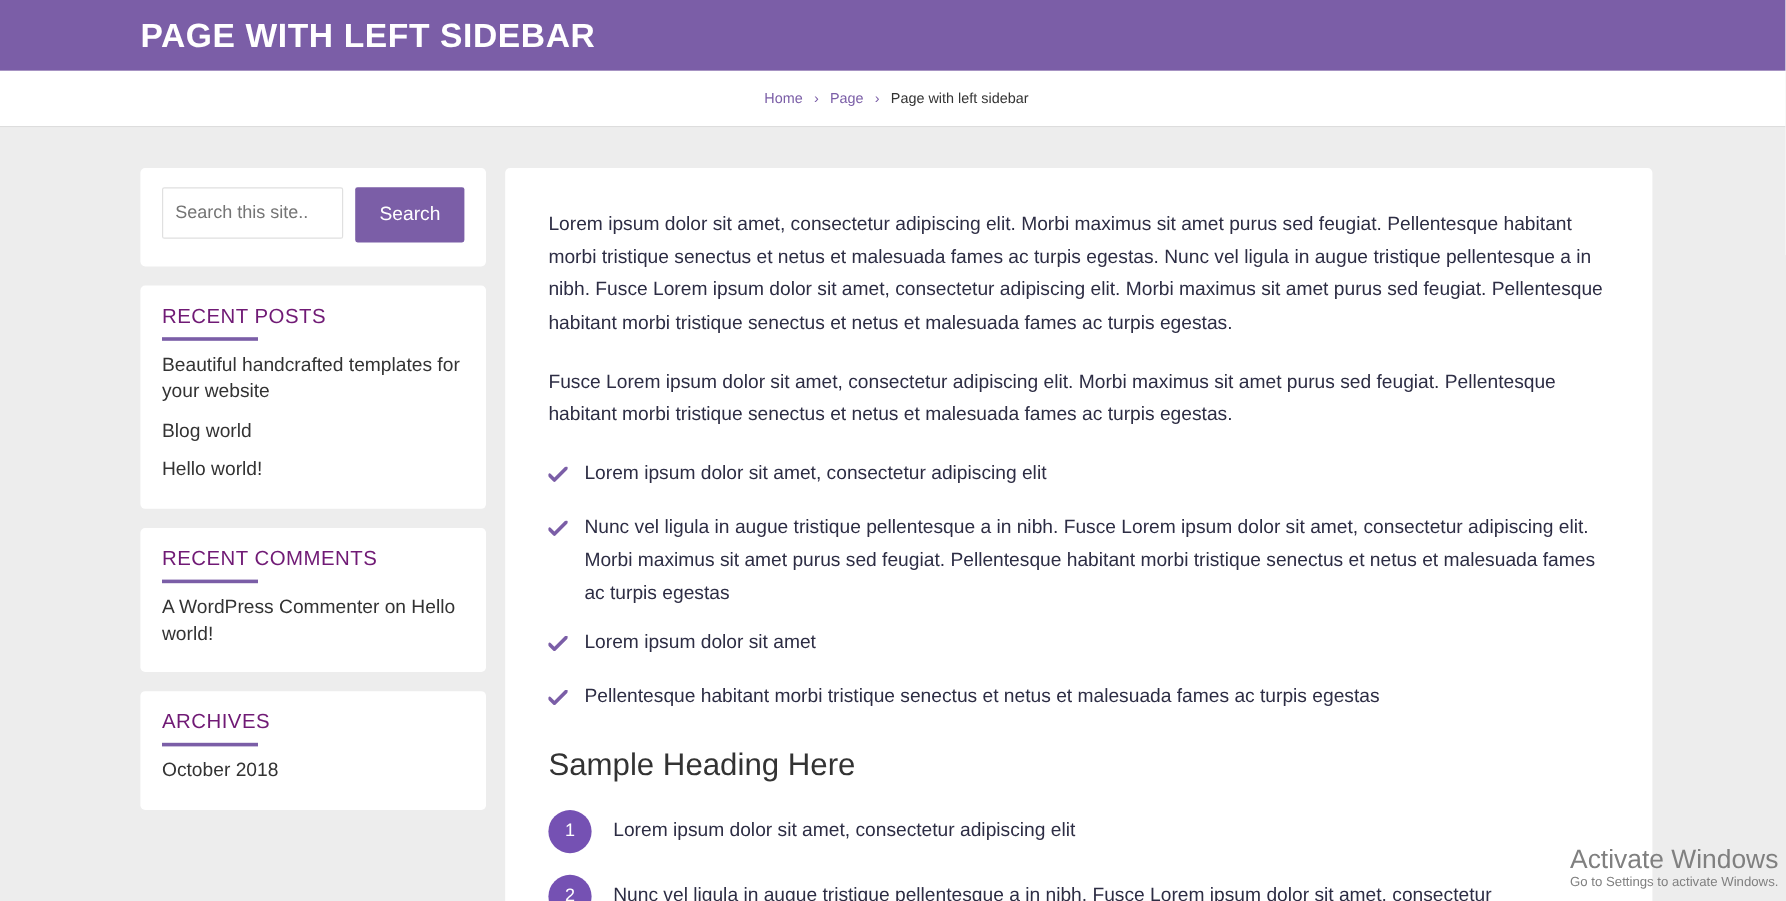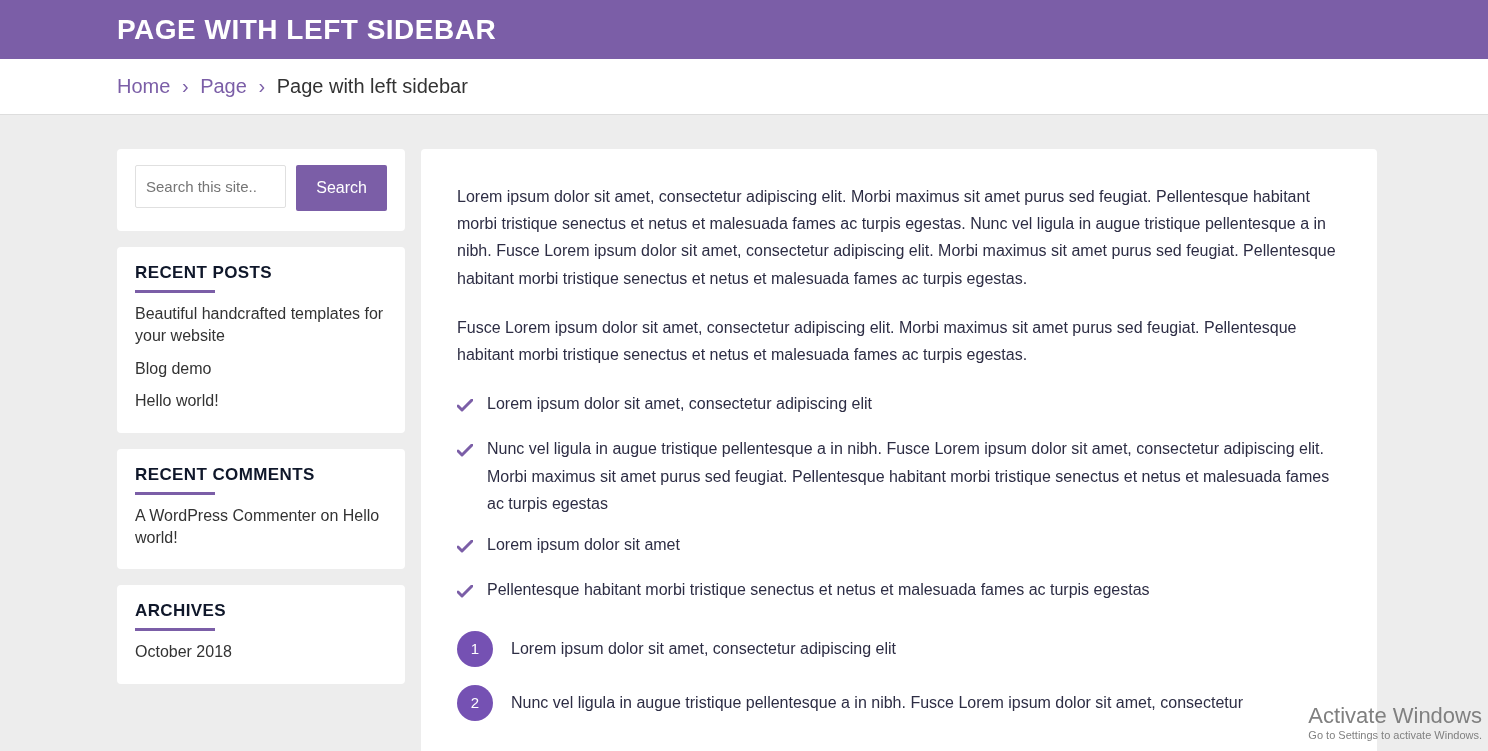--- a/index.html
+++ b/index.html
@@ -1,30 +1,30 @@
 <!DOCTYPE html>
 <html><head>
 <meta charset="utf-8">
 <style>
   *{box-sizing:border-box;margin:0;padding:0;}
   body{font-family:Arial,Helvetica,sans-serif;background:#ededed;color:#333;font-size:16px;}
   .header-bar{background:#7b5ea7;height:59px;display:flex;align-items:center;}
   .page-title{color:#fff;font-size:28px;font-weight:600;letter-spacing:.5px;margin-left:117px;}
   .breadcrumb-wrap{background:#fff;border-bottom:1px solid #ddd;}
-  .breadcrumb{max-width:1260px;margin:0 auto;padding:16px 0 16px 0;font-size:20px;color:#333;margin-left:117px;}
+  .breadcrumb{max-width:1260px;margin:0 auto;padding:16px 0 16px 0;font-size:12px;color:#333;margin-left:117px;text-align:center;}
   .breadcrumb a{color:#7b5ea7;text-decoration:none;}
   .breadcrumb .sep{margin:0 6px;color:#7b5ea7;}
   .breadcrumb .current{color:#333;}
   .container{display:flex;gap:16px;max-width:1270px;margin:34px 0 0 117px;padding-right:10px;}
   .sidebar{width:288px;flex-shrink:0;}
   .widget{background:#fff;border-radius:4px;padding:16px 18px 20px;margin-bottom:16px;}
   .widget.search{display:flex;gap:10px;align-items:flex-start;}
   .search-input{flex:1;border:1px solid #e0e0e0;border-radius:2px;padding:12px 10px;font-size:15px;color:#555;outline:none;width:100%;}
   .search-btn{background:#7b5ea7;color:#fff;border:0;padding:14px 20px;font-size:16px;border-radius:2px;cursor:pointer;}
-  .widget-title{font-size:17px;font-weight:700;color:#0f172a;letter-spacing:.4px;padding-bottom:6px;position:relative;margin-bottom:14px;}
+  .widget-title{font-size:17px;font-weight:400;color:#701a75;letter-spacing:.4px;padding-bottom:6px;position:relative;margin-bottom:14px;}
   .widget-title::after{content:"";position:absolute;left:0;bottom:-4px;width:80px;height:3px;background:#7b5ea7;}
   .widget ul{list-style:none;}
   .widget li{color:#333;font-size:16px;line-height:1.4;margin-bottom:10px;cursor:pointer;}
   .widget li:last-child{margin-bottom:0;}
   .content{flex:1;background:#fff;border-radius:4px;padding:34px 36px;color:#2d2d44;}
   .content p{line-height:1.7;margin-bottom:22px;font-size:16px;color:#2d2d44;}
   .check-list{list-style:none;margin-bottom:24px;}
   .check-list li{display:flex;gap:14px;line-height:1.7;margin-bottom:14px;color:#2d2d44;}
   .check-icon{color:#7b5ea7;flex-shrink:0;margin-top:4px;}
   .content h2{font-size:26px;font-weight:400;color:#333;margin:10px 0 22px;}
@@ -57,21 +57,21 @@
 
     <div class="widget search">
       <input class="search-input" type="text" placeholder="Search this site.." style="">
       <button class="search-btn">Search</button>
     </div>
 
     <div class="widget">
       <div class="widget-title">RECENT POSTS</div>
       <ul>
         <li>Beautiful handcrafted templates for your website</li>
-        <li>Blog demo</li>
+        <li>Blog world</li>
         <li>Hello world!</li>
       </ul>
     </div>
 
     <div class="widget">
       <div class="widget-title">RECENT COMMENTS</div>
       <ul>
         <li>A WordPress Commenter on Hello world!</li>
       </ul>
     </div>
@@ -109,20 +109,21 @@
         <span>Lorem ipsum dolor sit amet</span>
       </li>
       <li>
         <span class="check-icon"><svg width="16" height="14" viewBox="0 0 16 14">
               <path d="M1 7 L5 11 L15 1" stroke="#7b5ea7" stroke-width="3" fill="none" stroke-linecap="round" stroke-linejoin="round"></path>
             </svg></span>
         <span>Pellentesque habitant morbi tristique senectus et netus et malesuada fames ac turpis egestas</span>
       </li>
     </ul>
 
+    <h2>Sample Heading Here</h2>
 
     <ol class="num-list">
       <li>
         <span class="num-badge">1</span>
         <span>Lorem ipsum dolor sit amet, consectetur adipiscing elit</span>
       </li>
       <li>
         <span class="num-badge">2</span>
         <span>Nunc vel ligula in augue tristique pellentesque a in nibh. Fusce Lorem ipsum dolor sit amet, consectetur</span>
       </li>

